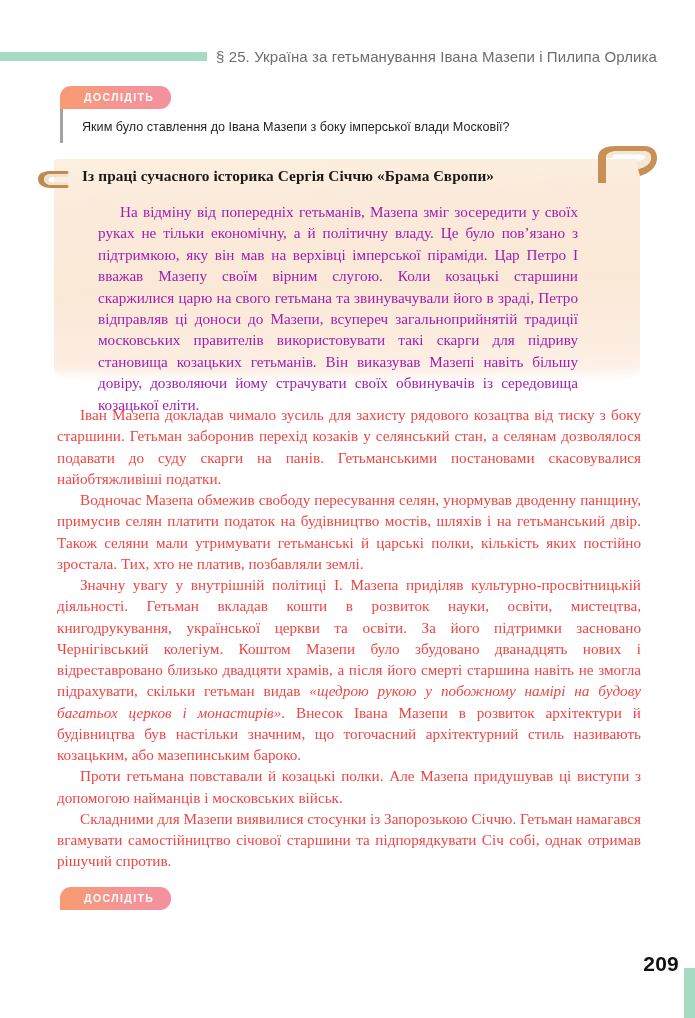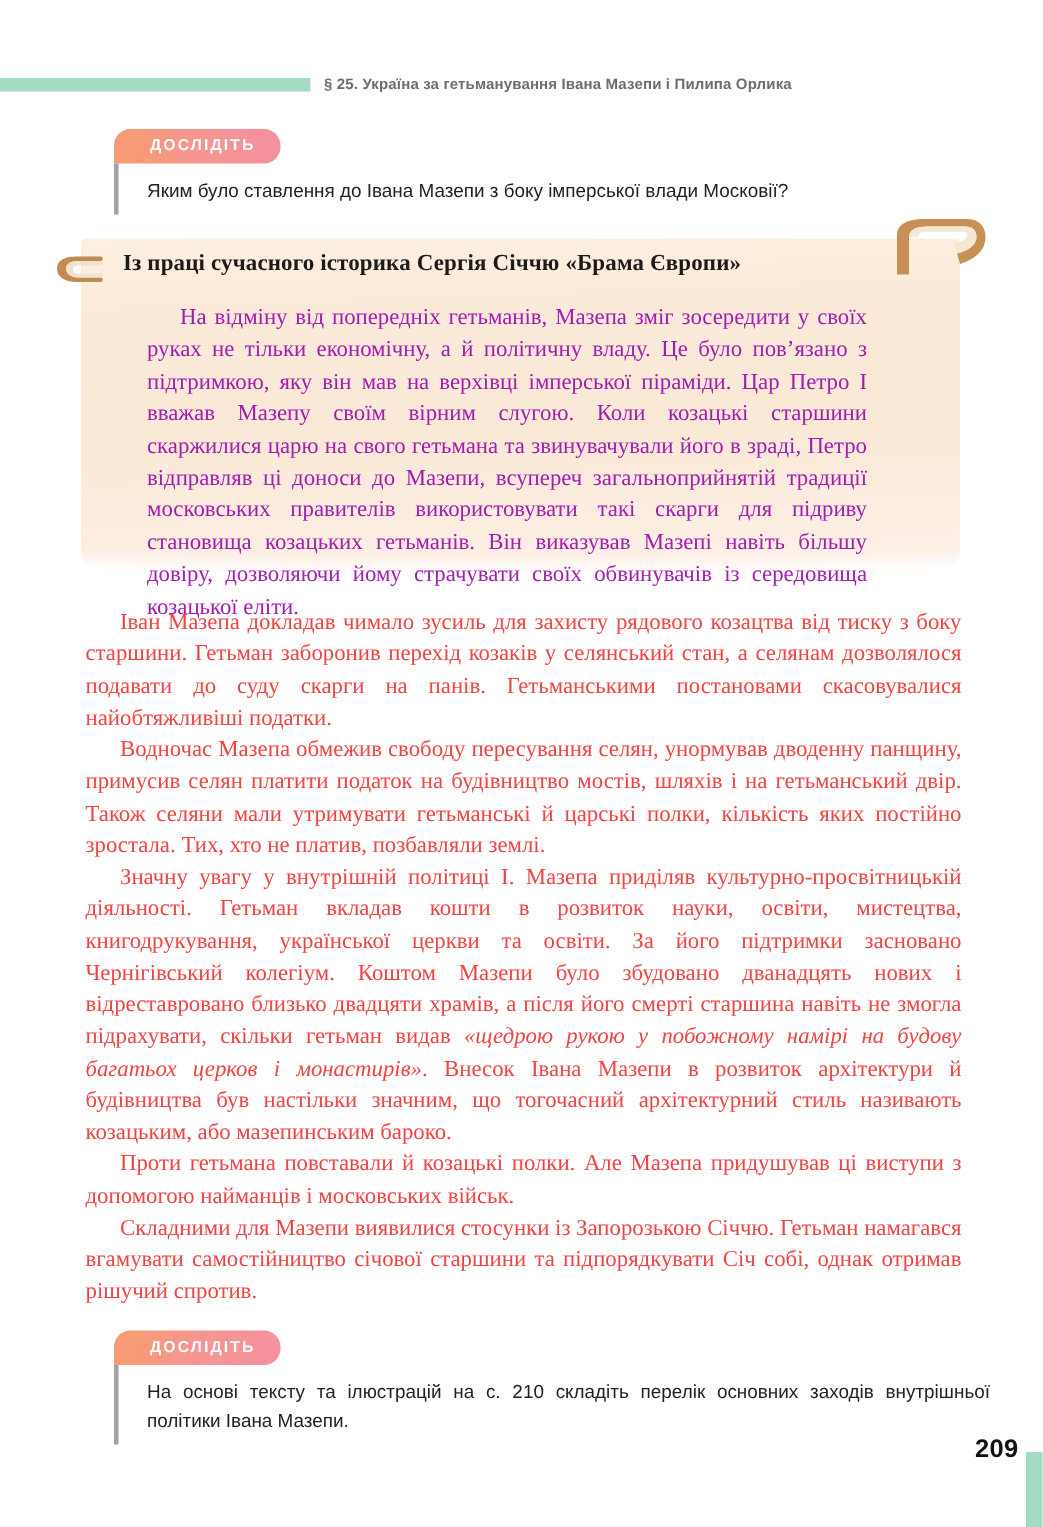--- a/index.html
+++ b/index.html
@@ -28,32 +28,31 @@
     align-items: center;
   }
   .head-rule {
     height: 9px;
     width: 207px;
     background: #a5dbc2;
     flex: 0 0 auto;
   }
   .head-title {
     font-family: "Liberation Sans", sans-serif;
-    font-size: 10px;
+    font-size: 15px;
     color: #6d6d6d;
     letter-spacing: 0.1px;
     margin-left: 9px;
     white-space: nowrap;
-    font-weight: bold;
   }
 
   
   .task-block {
     position: absolute;
-    left: 64px;
+    left: 48px;
     width: 584px;
     padding-left: 12px;
   }
   .task-badge-row {
     position: relative;
     height: 23px;
   }
   .task-badge {
     display: inline-block;
     height: 23px;
@@ -175,21 +174,21 @@
     font-style: italic;
   }
 
   
   .folio {
     position: absolute;
     right: 16px;
     bottom: 42px;
     font-family: "Liberation Sans", sans-serif;
     font-weight: bold;
-    font-size: 17px;
+    font-size: 21px;
     color: #111111;
     letter-spacing: 0.2px;
   }
   .folio-bar {
     position: absolute;
     right: 0;
     bottom: 0;
     width: 11px;
     height: 50px;
     background: #a5dbc2;
@@ -237,19 +236,16 @@
   <p>Водночас Мазепа обмежив свободу пересування селян, унормував дводенну панщину, примусив селян платити податок на будівництво мостів, шляхів і на гетьманський двір. Також селяни мали утримувати гетьманські й царські полки, кількість яких постійно зростала. Тих, хто не платив, позбавляли землі.</p>
   <p><span>Значну увагу у внутрішній політиці I. Мазепа приділяв культурно-просвітницькій діяльності. Гетьман вкладав кошти в розвиток науки, освіти, мистецтва, книгодрукування, української церкви та освіти. За його підтримки засновано Чернігівський колегіум. Коштом Мазепи було збудовано дванадцять нових і відреставровано близько двадцяти храмів, а після його смерті старшина навіть не змогла підрахувати, скільки гетьман видав </span><span class="quote-italic">«щедрою рукою у побожному намірі на будову багатьох церков і монастирів»</span><span>. Внесок Івана Мазепи в розвиток архітектури й будівництва був настільки значним, що тогочасний архітектурний стиль називають козацьким, або мазепинським бароко.</span></p>
   <p>Проти гетьмана повставали й козацькі полки. Але Мазепа придушував ці виступи з допомогою найманців і московських військ.</p>
   <p>Складними для Мазепи виявилися стосунки із Запорозькою Січчю. Гетьман намагався вгамувати самостійництво січової старшини та підпорядкувати Січ собі, однак отримав рішучий спротив.</p>
 </div>
 
 <div class="task-block" style="top:887px;">
   <div class="task-badge-row">
     <span class="task-badge">ДОСЛІДІТЬ</span>
   </div>
-  <div class="task-body">
-    <p class="task-text">На основі тексту та ілюстрацій на с. 210 складіть перелік основних заходів внутрішньої політики Івана Мазепи.</p>
-  </div>
 </div>
 
 <div class="folio">209</div>
 <div class="folio-bar"></div>
 
 </body></html>

